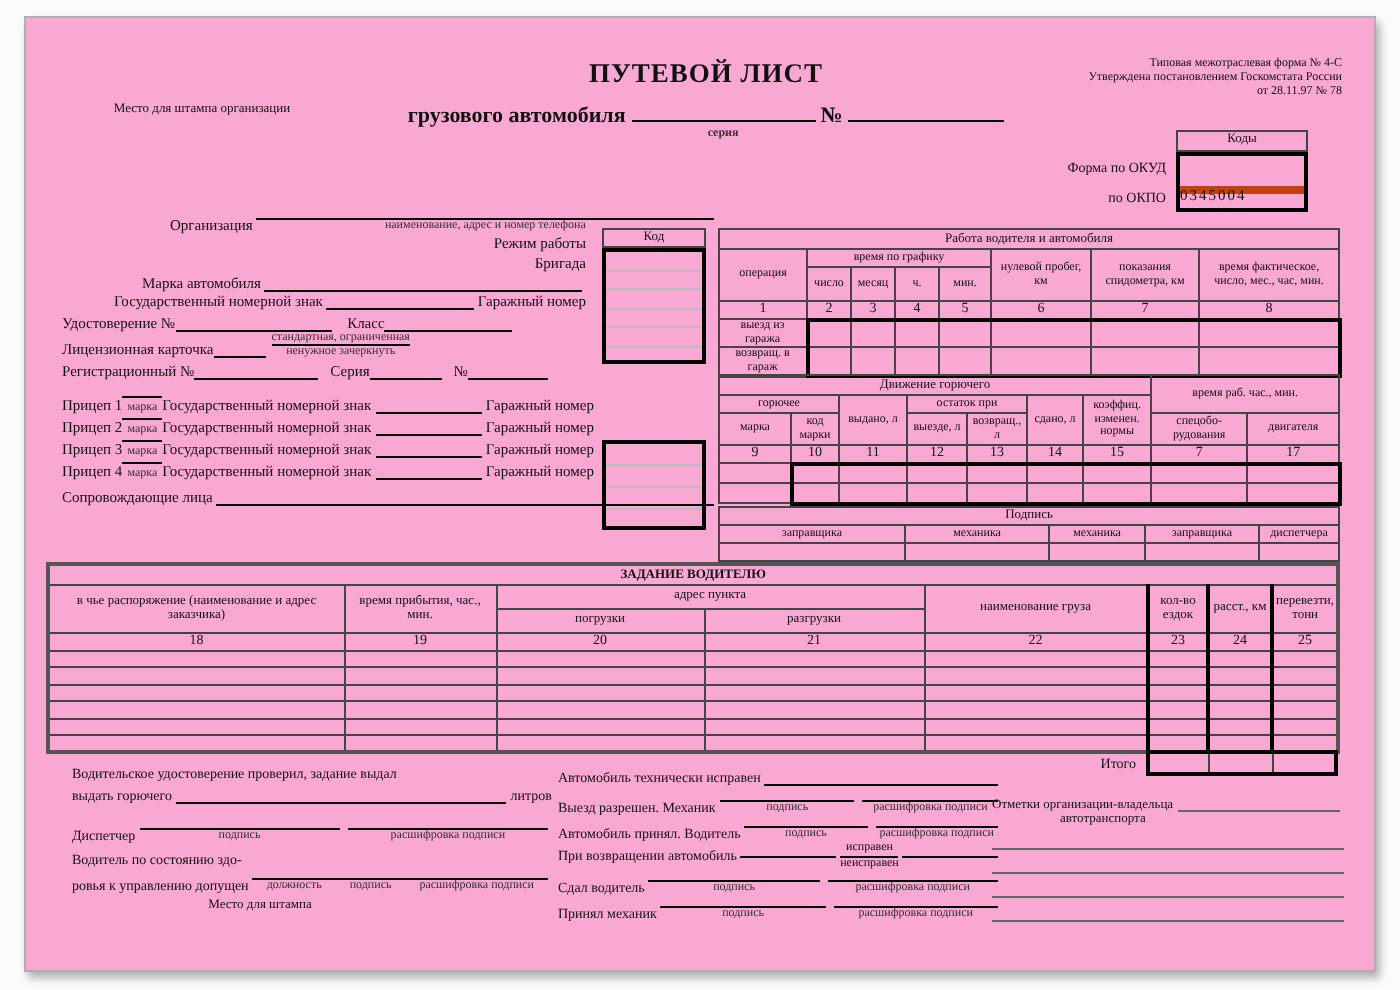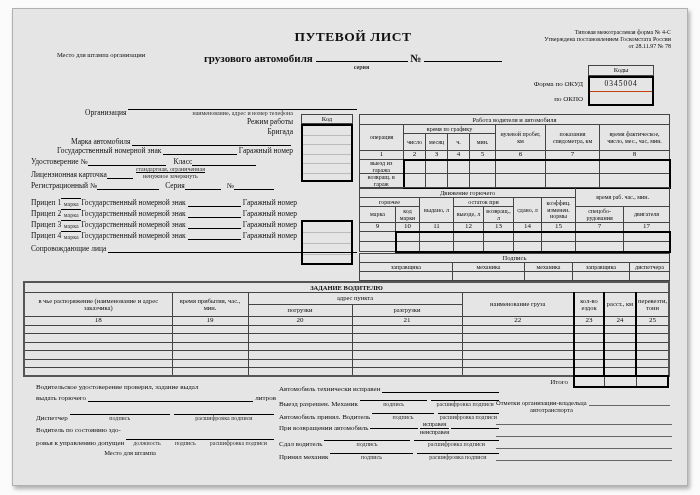--- a/index.html
+++ b/index.html
@@ -1,19 +1,19 @@
 <!DOCTYPE html>
 <html><head>
 <meta charset="utf-8">
 <style>
   * { box-sizing: border-box; margin:0; padding:0; }
   html,body { width:700px; height:495px; background:#fbfbfb; }
   body { position:relative; font-family:"Liberation Serif", serif; color:#111; }
   .page { position:absolute; left:12px; top:8px; width:676px; height:478px;
-          background:#e5e5e5; border:1px solid #b0b0b0;
+          background:#f9a8d4; border:1px solid #b0b0b0;
           box-shadow:2px 3px 4px rgba(0,0,0,.3); overflow:hidden; }
   .abs { position:absolute; }
 
   
   .f6  { font-size:6px;  line-height:1.15; }
   .f65 { font-size:6.5px;line-height:1.1; }
   .f7  { font-size:7px;  line-height:1.15; }
   .cap { font-size:6px; color:#333; line-height:1; }
   .b { font-weight:bold; }
 
@@ -32,22 +32,22 @@
   .stamp { left:40px; top:42px; width:96px; text-align:center; }
   .titleblk { left:170px; top:20px; width:340px; text-align:center; }
   .title { font-size:13.5px; font-weight:bold; letter-spacing:.5px; }
   .subline { margin-top:7px; font-size:11px; font-weight:bold; }
   .dateline { margin-top:6px; font-size:9px; font-weight:bold; }
   .formnote { right:16px; top:20px; width:250px; text-align:right; }
 
   .codes-hdr { left:575px; top:56px; width:66px; height:11px; border:1px solid #444;
                text-align:center; }
   .codes-box { left:575px; top:67px; width:66px; height:30px; border:2px solid #000; }
-  .codes-box .r1 { height:14px; border-bottom:1px solid #c2410c; text-align:center;
-                   font-size:7.5px; letter-spacing:1px; padding-top:1px; }
+  .codes-box .r1 { height:14px; border-bottom:4px solid #c2410c; text-align:left;
+                   font-size:7.5px; letter-spacing:1px; padding-top:15px; }
   .okud-lbl { left:470px; top:71px; width:100px; text-align:right; }
   .okpo-lbl { left:470px; top:86px; width:100px; text-align:right; }
 
   
   .leftblk { left:18px; top:95px; width:328px; font-size:7.5px; }
   .lr { display:flex; align-items:flex-end; }
   .rr { text-align:right; padding-right:66px; height:9.5px; }
   .pr66 { padding-right:66px; }
   .code-box-hdr { position:absolute; right:6px; top:10px; width:52px; height:10px;
                   border:1px solid #444; text-align:center; }

